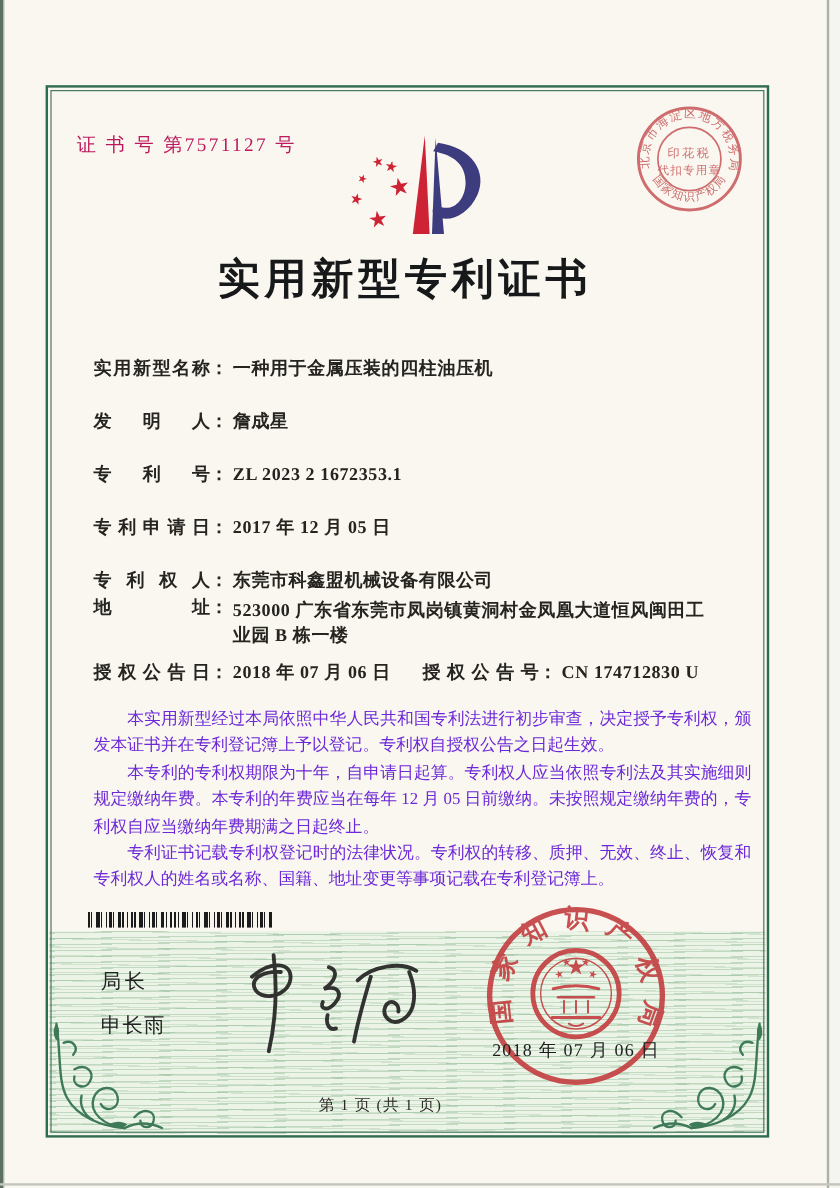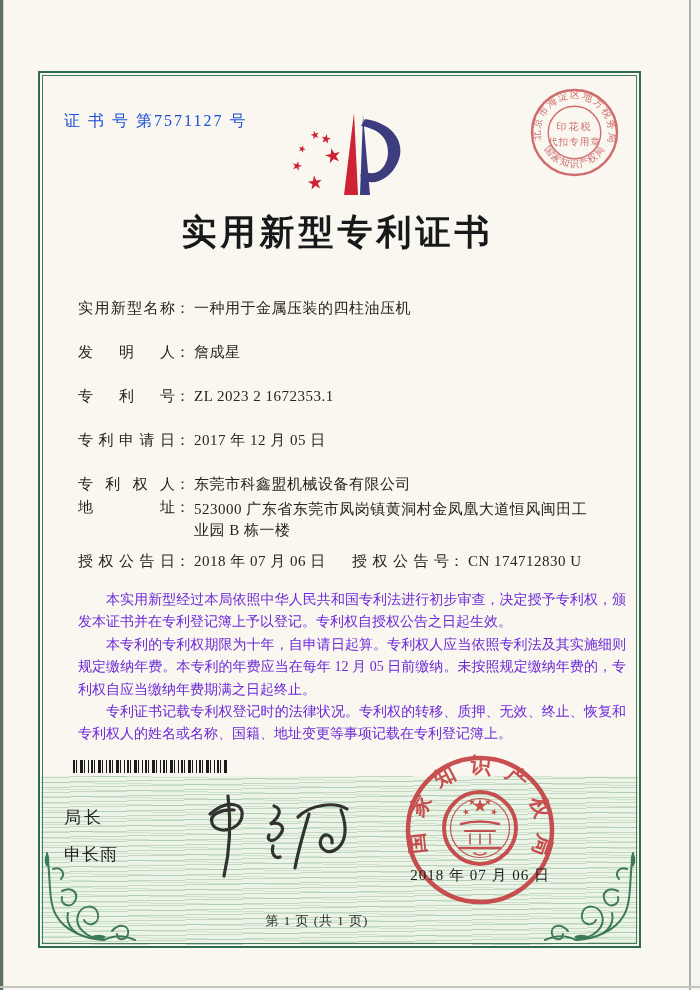--- a/index.html
+++ b/index.html
@@ -20,51 +20,51 @@
   .frame::before{content:"";position:absolute;inset:2px;border:1px solid #47795f;}
 
   .band{
     position:absolute;left:41px;top:776px;width:597px;height:169px;
     background-color:#ecf4e7;
     background-image:
       repeating-linear-gradient(179deg, rgba(110,165,120,0) 0 1px, rgba(110,165,120,.35) 1px 2px, rgba(110,165,120,0) 2px 5px),
       repeating-linear-gradient(181deg, rgba(110,165,120,0) 0 2px, rgba(110,165,120,.22) 2px 3px, rgba(110,165,120,0) 3px 7px);
   }
 
-  .certno{position:absolute;left:64px;top:111px;font-size:16px;letter-spacing:2px;color:#1d4ed8;}
+  .certno{position:absolute;left:64px;top:111px;font-size:16px;letter-spacing:2px;color:#be185d;}
 
   .logo{position:absolute;left:288px;top:104px;width:126px;height:96px;}
 
   .title{
     position:absolute;left:38px;top:209px;width:599px;text-align:center;
     font-size:35px;font-weight:bold;letter-spacing:4px;color:#17181a;font-family:Liberation Serif, serif;
   }
 
-  .fields{position:absolute;left:78px;top:300px;width:552px;font-size:15px;line-height:17px;}
+  .fields{position:absolute;left:78px;top:300px;width:552px;font-size:15px;line-height:17px;font-weight:bold;}
   .frow{margin-bottom:27px;position:relative;}
   .frow.addr{margin-bottom:12px;}
   .frow.tight{margin-bottom:6px;}
   .flabel{display:inline-block;width:97px;text-align:justify;text-align-last:justify;vertical-align:top;}
   .fcolon{display:inline-block;vertical-align:top;margin-right:4px;}
   .fvalue{display:inline-block;vertical-align:top;letter-spacing:.5px;}
   .fvalue.addrv{width:396px;line-height:21px;}
   .pair2{position:absolute;left:274px;top:0;}
 
   .paras{position:absolute;left:78px;top:589px;width:548px;font-size:14px;line-height:22.4px;text-align:justify;color:#6d28d9;}
   .paras p{margin:0;text-indent:2em;}
 
   .barcode{
     position:absolute;left:73px;top:760px;width:154px;height:13px;
     background:repeating-linear-gradient(90deg,
       #1b1b1b 0 2px,#f6f4ec 2px 3px,#1b1b1b 3px 4px,#f6f4ec 4px 7px,
       #1b1b1b 7px 10px,#f6f4ec 10px 11px,#1b1b1b 11px 12px,#f6f4ec 12px 15px,
       #1b1b1b 15px 16px,#f6f4ec 16px 18px);
   }
 
-  .signer{position:absolute;left:64px;top:806px;font-size:17px;letter-spacing:3px;color:#232323;}
+  .signer{position:absolute;left:84px;top:806px;font-size:17px;letter-spacing:3px;color:#232323;}
   .signer .line2{margin-top:14px;letter-spacing:1px;}
   .signature{position:absolute;left:192px;top:784px;width:162px;height:98px;}
 
   .seal{position:absolute;left:402px;top:752px;width:156px;height:156px;opacity:.88;}
   .seal-date{
     position:absolute;left:398px;top:866px;width:164px;text-align:center;
     font-size:15px;letter-spacing:1px;color:#1c1c1c;z-index:6;
   }
   .tax-stamp{position:absolute;left:529px;top:87px;width:91px;height:91px;opacity:.8;}
 

